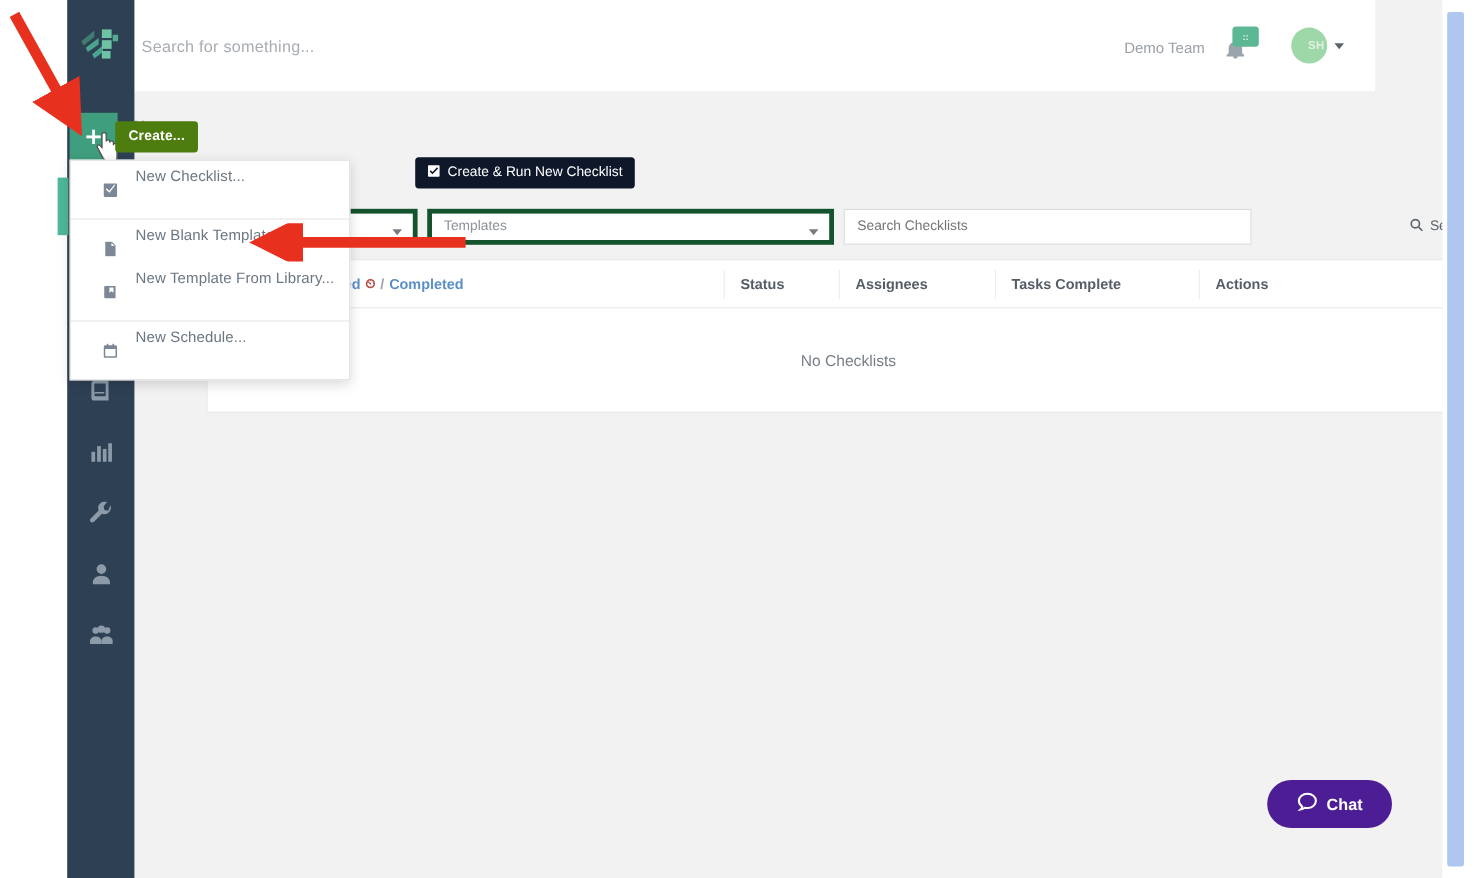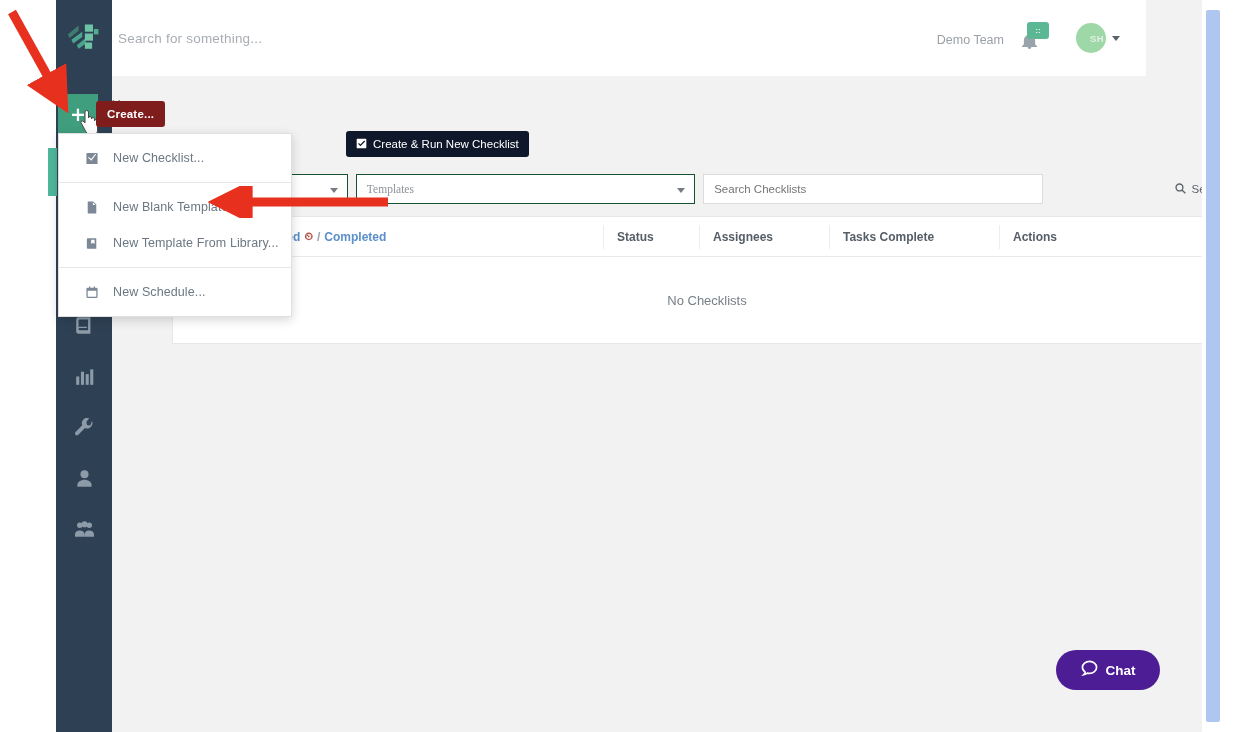--- a/index.html
+++ b/index.html
@@ -90,33 +90,33 @@
   
   .breadcrumb {
     position: absolute; left: 94px; top: 98px; font-size: 12.5px;
     color: #6e7a86; display: flex; align-items: center; gap: 4px; z-index: 4;
   }
   .breadcrumb .home-glyph { font-size: 11px; color: #6e7a86; }
 
   
   .tooltip {
     position: absolute; left: 96px; top: 101px; height: 26px;
-    background: #7f1d1d; border-radius: 3px; padding: 0 11px;
+    background: #4d7c0f; border-radius: 3px; padding: 0 11px;
     display: flex; align-items: center; z-index: 36;
   }
   .tooltip span { color: #ffffff; font-size: 11.5px; font-weight: 700; letter-spacing:.2px; }
 
   
   .dropdown {
     position: absolute; left: 58px; top: 133px; width: 234px;
     background: #ffffff; border: 1px solid #e0e0e0;
     box-shadow: 0 3px 10px rgba(0,0,0,.16); z-index: 35; padding: 6px 0;
   }
   .menu-item {
-    height: 36px; display: flex; align-items: center; padding: 0 6px 0 26px;
+    height: 36px; display: flex; padding: 0 6px 0 26px;
     cursor: pointer; gap: 14px;
   }
   .menu-item .mi-icon {
     width: 14px; display: flex; align-items: center; justify-content: center; color: #7c8895;
   }
   .menu-item .mi-icon svg { width: 12px; height: 13px; fill: #7c8895; }
   .menu-item .mi-label { font-size: 12.5px; color: #6b7782; letter-spacing:.1px; }
   .menu-sep { height: 1px; background: #e6e6e6; margin: 6px 0; }
 
   
@@ -129,23 +129,23 @@
     font-size: 11.5px; color: #ffffff; font-weight: 400; white-space: nowrap;
   }
   .btn.green { background: #0f172a; }
   .btn.blue  { background: #3c82c4; }
   .btn svg { width: 11px; height: 11px; fill: #ffffff; }
 
   .filter-row {
     position: absolute; left: 60px; top: 98px; width: 1070px; height: 30px; display: flex;
   }
   .sel {
-    height: 30px; background: #ffffff; border: 1px solid #14532d;
+    height: 30px; background: #ffffff; border: 4px solid #14532d;
     display: flex; align-items: center; padding: 0 10px; cursor: pointer;
-    position: relative; font-size: 11.5px; color: #8c9299; font-family: Liberation Serif, serif;
+    position: relative; font-size: 11.5px; color: #8c9299;
   }
   .sel .sel-caret {
     position: absolute; right: 9px; top: 13px; width: 0; height: 0;
     border-left: 4px solid transparent; border-right: 4px solid transparent;
     border-top: 5px solid #777c82;
   }
   .sel-one { width: 182px; }
   .sel-two { width: 352px; margin-left: 8px; }
   .search-box {
     width: 352px; height: 30px; margin-left: 8px; background: #ffffff;

